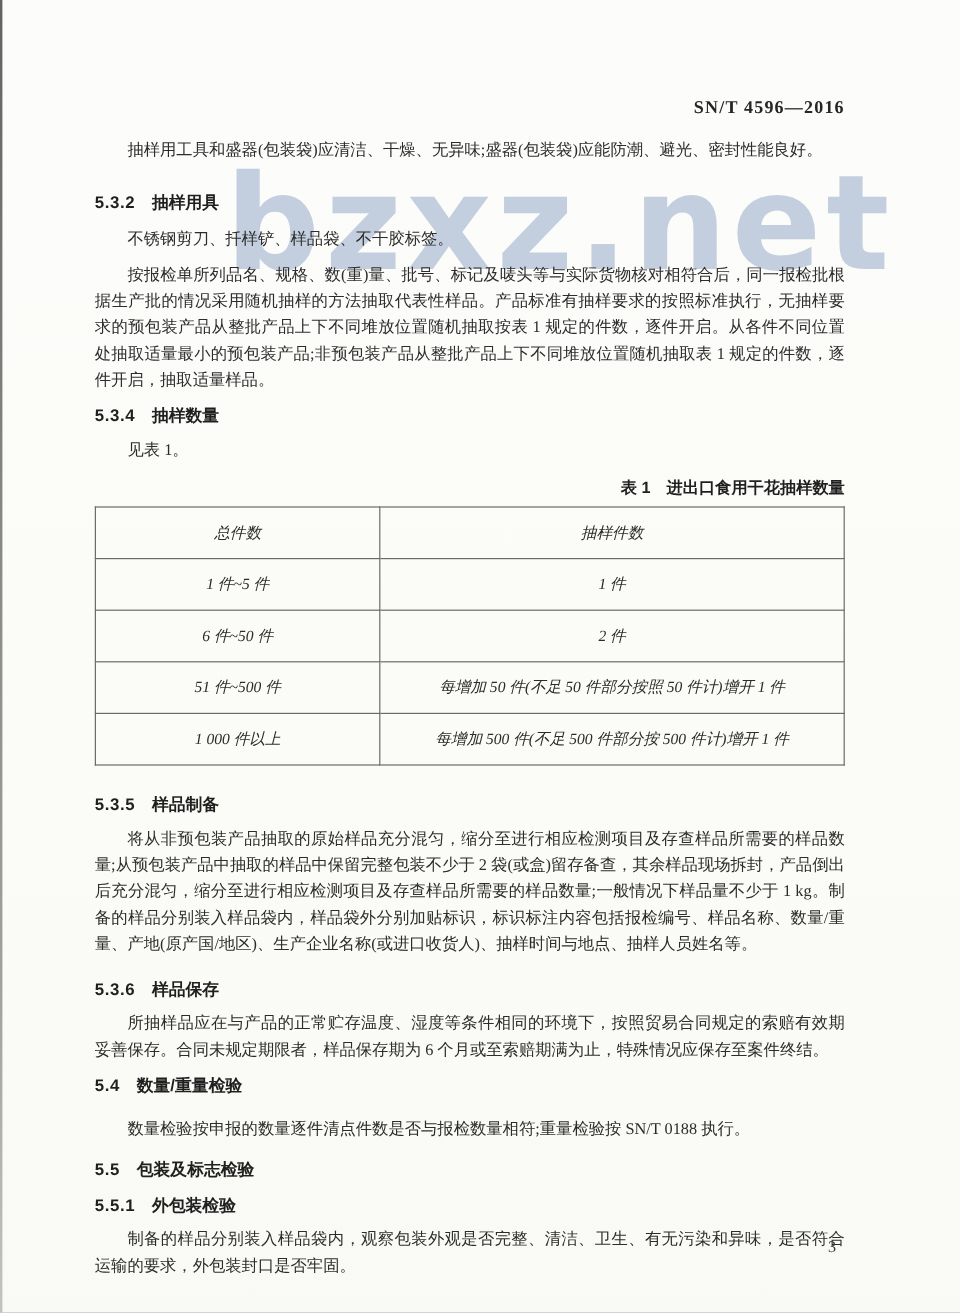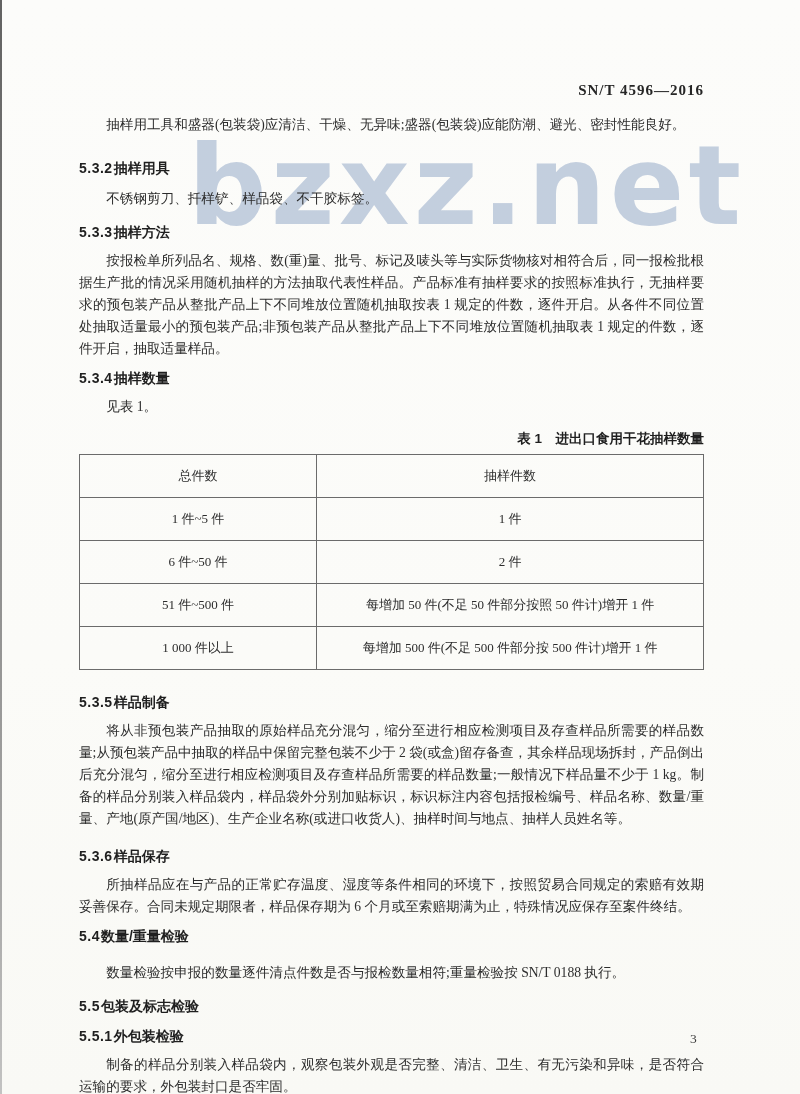--- a/index.html
+++ b/index.html
@@ -48,40 +48,41 @@
     text-indent:2em;
     color:#2c2c2c;
   }
   h3.sec {
     font-family:"Liberation Sans", sans-serif;
     font-size:14px;
     font-weight:700;
     line-height:20px;
     color:#1f1f1f;
   }
-  h3.sec .sec-num { margin-right:1px; letter-spacing:.5px; }
+  h3.sec .sec-num { margin-right:14px; letter-spacing:.5px; }
   .tbl-caption {
     font-family:"Liberation Sans", sans-serif;
     font-size:13.5px; font-weight:700;
     text-align:right; line-height:18px;
     color:#1f1f1f;
   }
   table.sample-table {
     width:100%;
     border-collapse:collapse;
     font-family:"Liberation Serif", serif;
     font-size:13px;
     color:#2c2c2c;
   }
   table.sample-table th, table.sample-table td {
     border:1px solid #6b6b6b;
     text-align:center;
     height:25px;
     padding:12px 4px;
     font-weight:400;
+    font-style:italic;
   }
   table.sample-table thead th { height:28px; }
   table.sample-table { border:1.5px solid #4c4c4c; }
   table.sample-table col.c1 { width:38%; }
   table.sample-table col.c2 { width:62%; }
   .page-num {
     position:absolute; left:690px; top:1031px;
     font-family:"Liberation Serif", serif;
     font-size:13.5px; color:#3a3a3a;
     z-index:1;
@@ -99,23 +100,20 @@
   <div class="content">
     <div class="doc-code">SN/T 4596—2016</div>
 
     <p class="body mt12">抽样用工具和盛器(包装袋)应清洁、干燥、无异味;盛器(包装袋)应能防潮、避光、密封性能良好。</p>
 
     <h3 class="sec mt22">
       <span class="sec-num">5.3.2</span><span>抽样用具</span>
     </h3>
     <p class="body mt10">不锈钢剪刀、扦样铲、样品袋、不干胶标签。</p>
 
-    <h3 class="sec mt12">
-      <span class="sec-num">5.3.3</span><span>抽样方法</span>
-    </h3>
     <p class="body mt8">按报检单所列品名、规格、数(重)量、批号、标记及唛头等与实际货物核对相符合后，同一报检批根据生产批的情况采用随机抽样的方法抽取代表性样品。产品标准有抽样要求的按照标准执行，无抽样要求的预包装产品从整批产品上下不同堆放位置随机抽取按表 1 规定的件数，逐件开启。从各件不同位置处抽取适量最小的预包装产品;非预包装产品从整批产品上下不同堆放位置随机抽取表 1 规定的件数，逐件开启，抽取适量样品。</p>
 
     <h3 class="sec mt8">
       <span class="sec-num">5.3.4</span><span>抽样数量</span>
     </h3>
     <p class="body mt8">见表 1。</p>
 
     <div class="tbl-caption mt12">表 1　进出口食用干花抽样数量</div>
 
     <table class="sample-table mt6">

